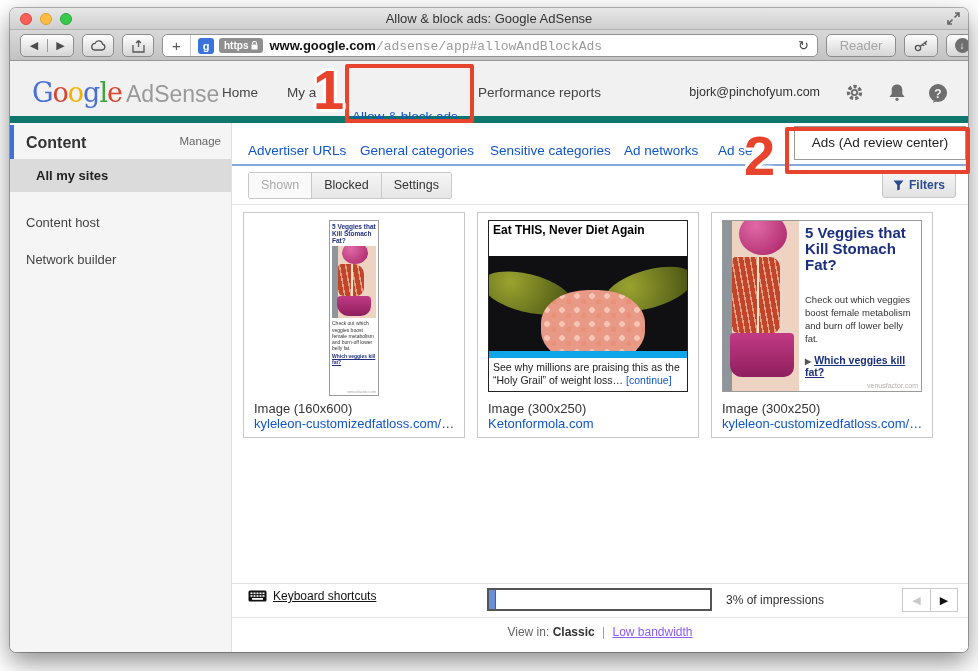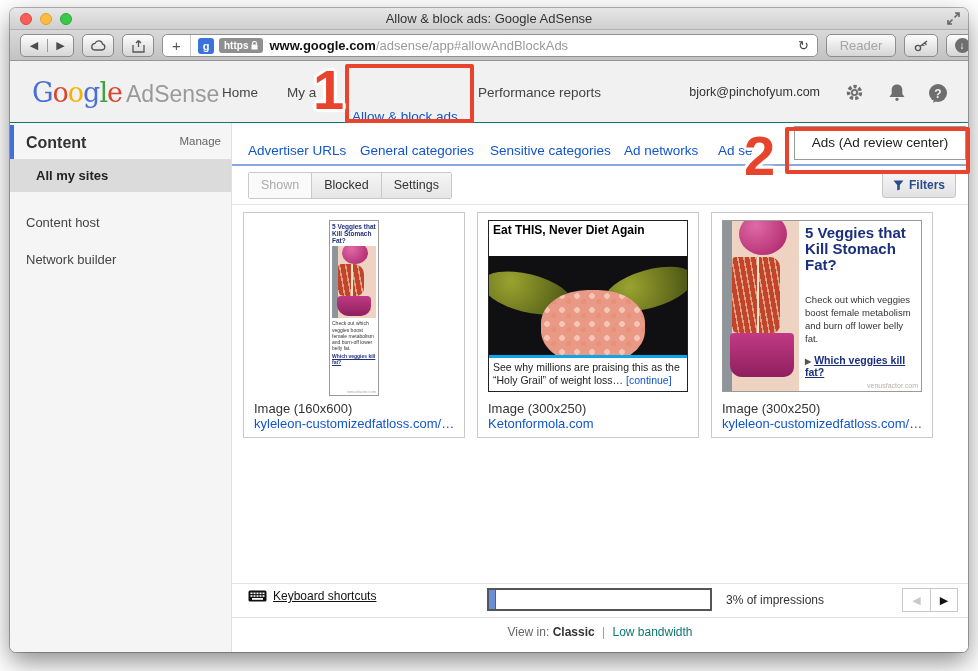--- a/index.html
+++ b/index.html
@@ -33,30 +33,30 @@
   .urlfield { position:absolute; left:152px; top:4px; width:656px; height:23px; background:#fff;
               border:1px solid #929292; border-radius:5px; display:flex; align-items:center; }
   .plusseg { width:28px; height:100%; border-right:1px solid #c9c9c9; display:flex;
              align-items:center; justify-content:center; color:#555; font-size:15px; }
   .favicon { width:16px; height:16px; margin:0 5px 0 7px; background:#3a73d9; border-radius:3px;
              color:#fff; font-weight:bold; font-size:11px; display:flex; align-items:center; justify-content:center; }
   .httpsbadge { background:#8f8f8f; color:#fff; font-size:10px; font-weight:bold; border-radius:3px;
                 padding:2px 5px; display:flex; align-items:center; gap:3px; margin-right:6px; }
   .urltext { font-size:13px; white-space:nowrap; overflow:hidden; flex:1; }
   .urltext .domain { color:#111; font-weight:bold; }
-  .urltext .rest { color:#9a9a9a; }
+  .urltext .rest { color:#9a9a9a;font-family:Liberation Mono, monospace; }
   .reloadicon { margin:0 8px; color:#444; font-size:13px; }
   .readerbtn { left:816px; width:70px; color:#a5a5a5; font-size:13px; }
   .keybtn { left:894px; width:34px; }
   .dlbtn { left:936px; width:32px; }
   .dlcircle { width:15px; height:15px; border-radius:50%; background:#6e6e6e; color:#fff;
               font-size:10px; display:flex; align-items:center; justify-content:center; }
 
   
-  .apphead { position:relative; height:62px; background:#f1f1f1; border-bottom:1px solid #0f766e; }
+  .apphead { position:relative; height:62px; background:#f1f1f1; border-bottom:7px solid #0f766e; }
   .logo { position:absolute; left:22px; top:16px; font-family:"DejaVu Serif", serif; font-size:27px; letter-spacing:-1px; }
   .logo .c1 { color:#4a6fd4; } .logo .c2 { color:#d9462f; } .logo .c3 { color:#f0b400; }
   .logo .c4 { color:#4a6fd4; } .logo .c5 { color:#3fa33f; } .logo .c6 { color:#d9462f; }
   .logo .product { color:#999; font-family:"Liberation Sans", sans-serif; font-size:23px; letter-spacing:0; margin-left:4px; }
   .mainnav { position:absolute; top:0; height:62px; display:flex; align-items:center; font-size:13.5px; color:#444; }
   .nav-home { position:absolute; left:212px; }
   .nav-myads { position:absolute; left:277px; }
   .nav-allow { position:absolute; left:342px; color:#1155cc; }
   .nav-allow .underline { position:absolute; left:0; right:0; bottom:-15px; height:5px; background:#4a7de2; }
   .nav-perf { position:absolute; left:468px; }
@@ -126,21 +126,21 @@
   .ad300b .img { flex:1; position:relative; background:#101013; overflow:hidden; }
   .lime { position:absolute; width:92px; height:38px; border-radius:50%;
           background:radial-gradient(circle at 30% 30%, #9aa32f, #5c661a 70%, #3f4710); }
   .lime.left { left:-8px; top:18px; transform:rotate(14deg); }
   .lime.right { right:-8px; top:14px; transform:rotate(-16deg); }
   .pearls { position:absolute; left:52px; top:34px; width:104px; height:74px; border-radius:45%;
             background-color:#e89a86;
             background-image:radial-gradient(circle 5px at 6px 6px, #f8c4b4 55%, rgba(0,0,0,0) 60%),
                              radial-gradient(circle 5px at 13px 12px, #e99077 55%, rgba(0,0,0,0) 60%);
             background-size:15px 14px; }
-  .ad300b .strip { font-size:10.5px; color:#222; padding:3px 4px 4px; line-height:1.25; border-top:3px solid #0ea5e9; }
+  .ad300b .strip { font-size:10.5px; color:#222; padding:3px 4px 4px; line-height:1.25; border-top:7px solid #0ea5e9; }
   .ad300b .strip .cont { color:#1155cc; }
 
   
   .ad300a { width:204px; height:172px; border:1px solid #9a9a9a; background:#fff; position:relative; overflow:hidden; }
   .ad300a .torso { position:absolute; left:0; top:0; width:76px; height:172px; background:#eed3c2; }
   .ad300a .txt { position:absolute; left:82px; top:4px; right:4px; }
   .ad300a .h { font-size:15px; font-weight:bold; color:#1b2f7e; line-height:1.05; }
   .ad300a .b { font-size:9.5px; color:#333; line-height:1.35; margin-top:22px; }
   .ad300a .lrow { margin-top:8px; font-size:10.5px; font-weight:bold; color:#1b2f7e; }
   .ad300a .lrow .arr { color:#555; font-size:8px; margin-right:3px; }
@@ -155,21 +155,21 @@
   .impress { position:absolute; left:494px; top:470px; font-size:12px; color:#333; }
   .pager { position:absolute; right:10px; top:465px; display:flex; }
   .pagebtn { width:28px; height:24px; background:#fff; border:1px solid #c9c9c9; display:flex;
              align-items:center; justify-content:center; font-size:11px; }
   .pagebtn.prev { color:#c9c9c9; border-right:none; }
   .pagebtn.next { color:#111; }
 
   .viewrow { position:absolute; left:0; right:0; top:502px; text-align:center; font-size:12px; color:#666; }
   .viewrow .classic { color:#333; font-weight:bold; }
   .viewrow .sep { color:#999; margin:0 4px; }
-  .viewrow .lowbw { color:#0f766e; }
+  .viewrow .lowbw { color:#8b5cf6;text-decoration:underline; }
 
   
   .anno { position:absolute; z-index:50; pointer-events:none; }
   .annobox { border:4px solid #e8432c; border-radius:2px; }
   .box1 { left:345px; top:64px; width:129px; height:59px; }
   .box2 { left:785px; top:127px; width:185px; height:47px; }
   .annonum { font-size:56px; font-weight:bold; color:#e8432c; line-height:1;
              text-shadow:-2px -2px 0 #fff, 2px -2px 0 #fff, -2px 2px 0 #fff, 2px 2px 0 #fff,
                          -3px 0 0 #fff, 3px 0 0 #fff, 0 -3px 0 #fff, 0 3px 0 #fff, 0 0 6px #fff; }
   .num1 { left:313px; top:62px; }

